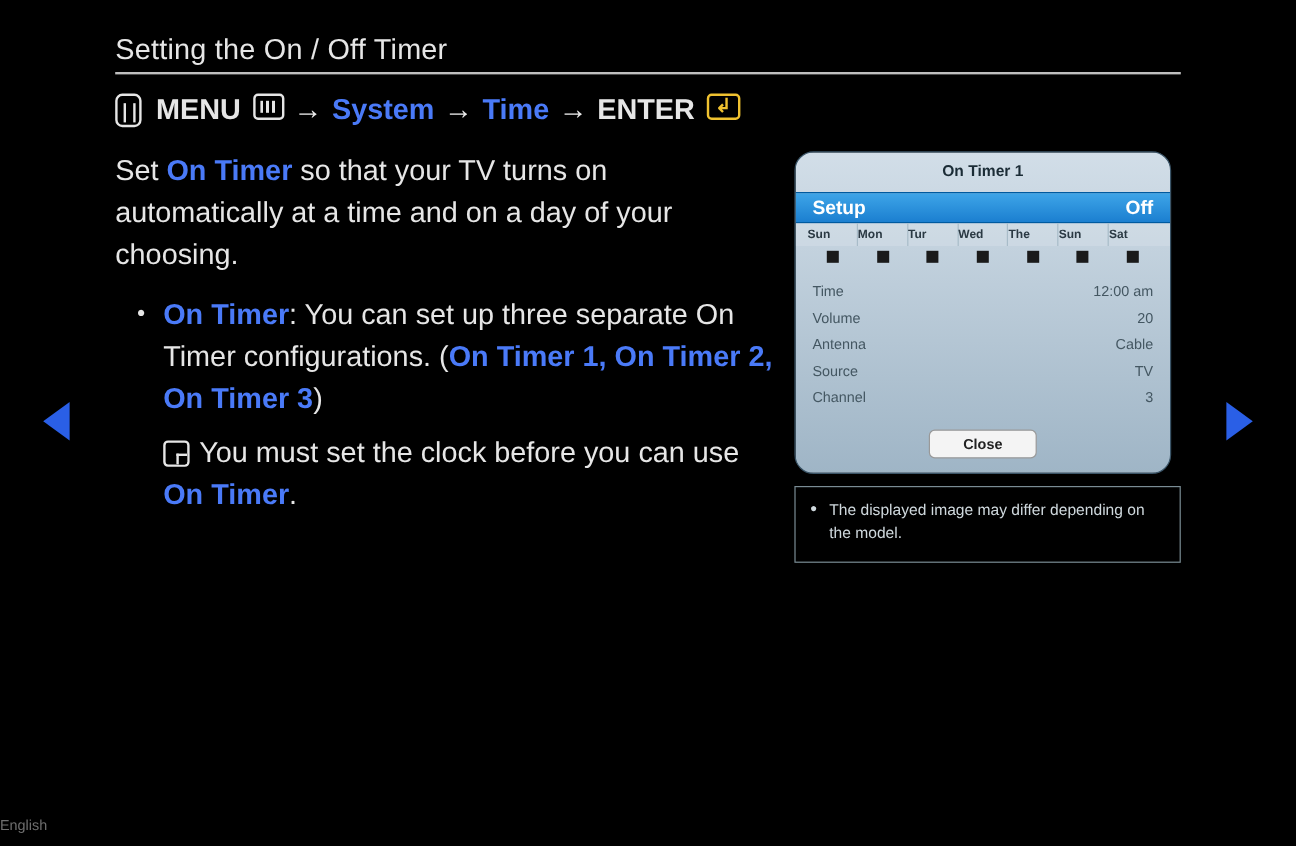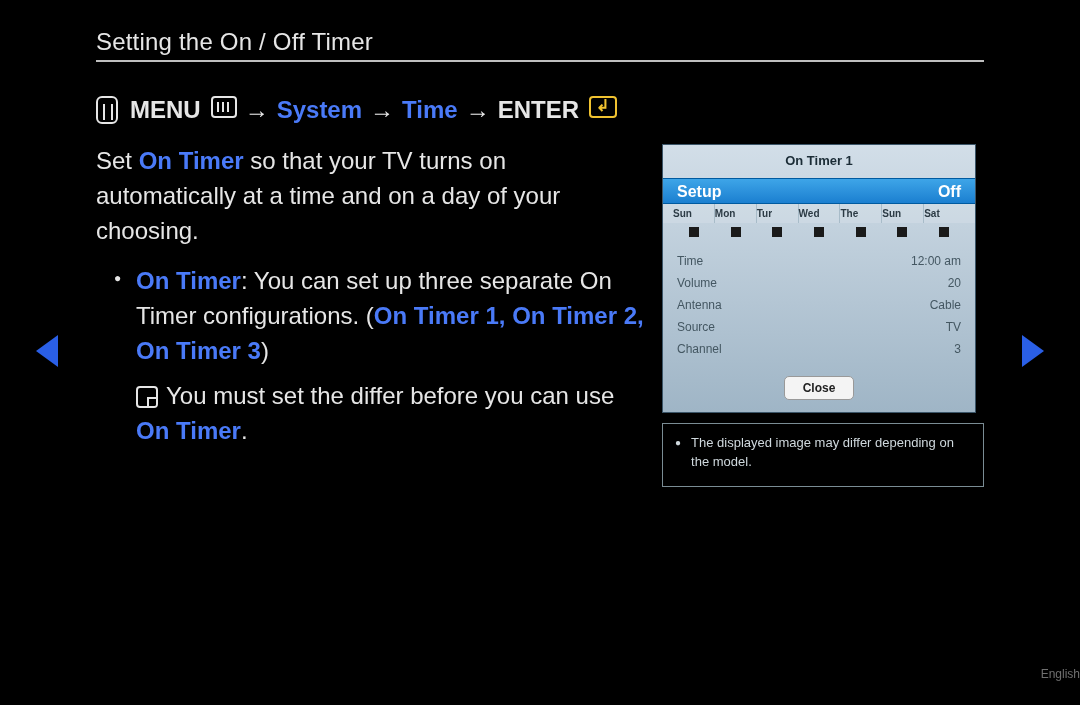--- a/index.html
+++ b/index.html
@@ -1,56 +1,56 @@
 <!DOCTYPE html>
 <html><head>
 <meta charset="utf-8">
 <style>
   * { box-sizing: border-box; margin: 0; padding: 0; }
   html, body { width: 1080px; height: 705px; background: #000; color: #fff; font-family: "Helvetica Neue", Arial, sans-serif; overflow: hidden; }
   .page { position: relative; width: 1080px; height: 705px; padding: 28px 96px 0 96px; }
-  .title { font-size: 24px; font-weight: 400; color: #e6e6e6; border-bottom: 2px solid #bfbfbf; padding-bottom: 4px; margin-bottom: 34px; letter-spacing: 0.2px; }
+  .title { font-size: 24px; font-weight: 400; color: #e6e6e6; border-bottom: 2px solid #bfbfbf; padding-bottom: 4px; margin-bottom: 16px; letter-spacing: 0.2px; }
   .nav-path { font-size: 24px; font-weight: 400; color: #e6e6e6; display: flex; gap: 8px; margin-bottom: 20px; }
   .nav-path .bold { font-weight: 700; }
   .nav-path .blue { color: #4a7af8; font-weight: 700; }
   .nav-path .arrow { color: #eaeaea; }
   .icon-osd { display:inline-block; border:2px solid #e6e6e6; border-radius:6px; width:22px; height:28px; position:relative; vertical-align:middle; margin-right:4px;}
   .icon-osd::after{content:"";position:absolute;left:5px;top:6px;width:6px;height:16px;border-left:2px solid #e6e6e6;border-right:2px solid #e6e6e6;}
   .icon-menu { display:inline-block; border:2px solid #e6e6e6; border-radius:4px; width:26px; height:22px; vertical-align:middle; position:relative; margin-left:2px;}
   .icon-menu::before{content:"";position:absolute;left:4px;top:4px;right:4px;bottom:4px;background:repeating-linear-gradient(to right,#e6e6e6 0 2px,transparent 2px 5px);}
   .icon-enter { display:inline-block; width:28px; height:22px; border:2px solid #f0c230; border-radius:4px; vertical-align:middle; position:relative; margin-left:2px;}
   .icon-enter::after{content:"↲"; color:#f0c230; position:absolute; left:5px; top:-2px; font-size:16px; font-weight:700;}
   .body-row { display:flex; gap:18px; }
   .body-text { flex: 0 0 548px; font-size: 24px; line-height: 1.45; color:#e6e6e6; font-weight:300; }
   .body-text .blue { color:#4a7af8; font-weight:600; }
   .body-text ul { list-style: none; margin-top: 16px; padding-left: 18px; }
   .body-text li { position:relative; padding-left: 22px; margin-bottom: 10px; }
   .body-text li.bullet::before { content:"●"; position:absolute; left:0; top:6px; font-size:12px; color:#e6e6e6; }
   .note-icon { display:inline-block; width:22px; height:22px; border:2px solid #e6e6e6; border-radius:4px; position:relative; vertical-align:middle; margin-right:8px; transform: rotate(0deg); overflow:hidden;}
   .note-icon::after{content:"";position:absolute;right:-1px;bottom:-1px;width:8px;height:8px;background:#000;border-top:2px solid #e6e6e6;border-left:2px solid #e6e6e6;transform:rotate(0deg);}
   .side { flex:1; }
-  .tv-dialog { width:314px; background:linear-gradient(to bottom,#d2dee8,#9fb5c6); border:1px solid #3b5568; border-radius:0; overflow:hidden; font-size:12px; color:#30444f;}
+  .tv-dialog { width:314px; background:linear-gradient(to bottom,#d2dee8,#9fb5c6); border:1px solid #3b5568; border-radius:16px; overflow:hidden; font-size:12px; color:#30444f;}
   .tv-dialog .hd { text-align:center; font-weight:700; color:#1b2c36; padding:8px 0 10px; font-size:13px;}
   .tv-dialog .setup-row { background:linear-gradient(to bottom,#3ea5e8,#1b7fd0); color:#fff; font-weight:700; height:26px; line-height:26px; padding:0 14px; display:flex; justify-content:space-between; font-size:16px; border-top:1px solid #005a9f; border-bottom:1px solid #005a9f;}
   .days-row { display:flex; padding:0 10px; background:rgba(255,255,255,0.15);}
   .days-row .day { flex:1; text-align:left; padding:4px 0; font-size:10px; font-weight:700; color:#2b3a44; border-right:1px solid #a8bcc9;}
   .days-row .day:last-child{border-right:none;}
   .checks-row { display:flex; padding:0 10px 6px; }
   .checks-row .cell{flex:1; text-align:center;}
   .check-sq{display:inline-block;width:10px;height:10px;background:#1a1a1a;margin-top:4px;}
   .kv-rows { padding: 4px 14px 10px; }
   .kv { display:flex; justify-content:space-between; padding:4px 0; font-size:12px; color:#445762;}
-  .close-btn { display:block; margin: 6px auto 12px; background:#f4f4f4; border:1px solid #999; border-radius:5px; width:70px; height:24px; line-height:22px; text-align:center; font-weight:700; font-size:12px; color:#222;}
+  .close-btn { display:block; margin: 6px auto 12px; background:#f4f4f4; border:1px solid #999; border-radius:5px; width:90px; height:24px; line-height:22px; text-align:center; font-weight:700; font-size:12px; color:#222;}
   .caption-box { border:1px solid #7a8c94; margin-top:10px; padding:10px 12px 14px; font-size:13px; color:#cfd8dd; line-height:1.45; display:flex; gap:10px;}
   .caption-box .dot{font-size:10px; padding-top:2px;}
   .nav-arrows { position:absolute; top:335px; left:0; right:0; display:flex; justify-content:space-between; padding:0 36px; pointer-events:none;}
   .nav-arrow { width:0; height:0; }
   .nav-arrow.left { border-top:16px solid transparent; border-bottom:16px solid transparent; border-right:22px solid #2a5fe6;}
   .nav-arrow.right{ border-top:16px solid transparent; border-bottom:16px solid transparent; border-left:22px solid #2a5fe6;}
-  .footer-lang { position:absolute; bottom:24px; left:0; right:0; text-align:right; font-size:12px; color:#6f6f6f;}
+  .footer-lang { position:absolute; bottom:10px; left:0; right:0; text-align:left; font-size:12px; color:#6f6f6f;}
 </style>
 </head>
 <body>
 
 <div class="page">
   <div class="title">Setting the On / Off Timer</div>
 
   <div class="nav-path">
     <span class="icon-osd"></span>
     <span class="bold">MENU</span>
@@ -67,21 +67,21 @@
   <div class="body-row">
     <div class="body-text">
       <p>
         <span>Set </span><span class="blue">On Timer</span><span> so that your TV turns on automatically at a time and on a day of your choosing.</span>
       </p>
       <ul>
         <li class="bullet">
           <span class="blue">On Timer</span><span>: You can set up three separate On Timer configurations. (</span><span class="blue">On Timer 1, On Timer 2, On Timer 3</span><span>)</span>
         </li>
         <li>
-          <span class="note-icon"></span><span>You must set the differ before you can use </span><span class="blue">On Timer</span><span>.</span>
+          <span class="note-icon"></span><span>You must set the clock before you can use </span><span class="blue">On Timer</span><span>.</span>
         </li>
       </ul>
     </div>
 
     <div class="side">
       <div class="tv-dialog">
         <div class="hd">On Timer 1</div>
         <div class="setup-row">
           <span>Setup</span>
           <span>Off</span>

